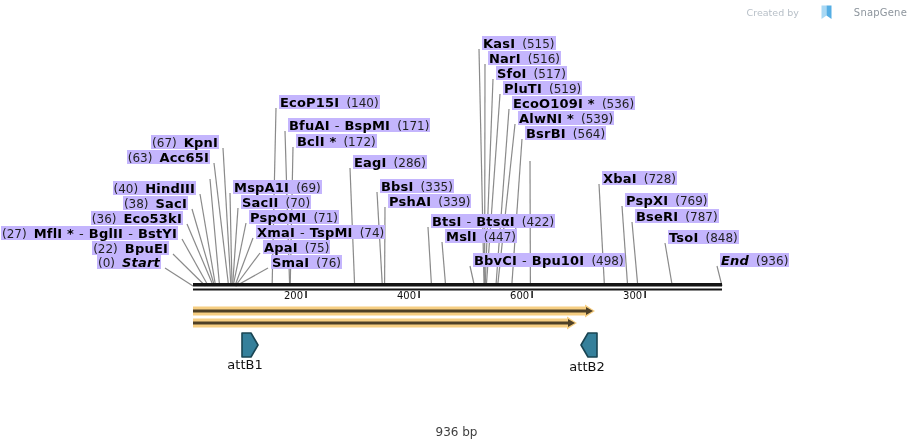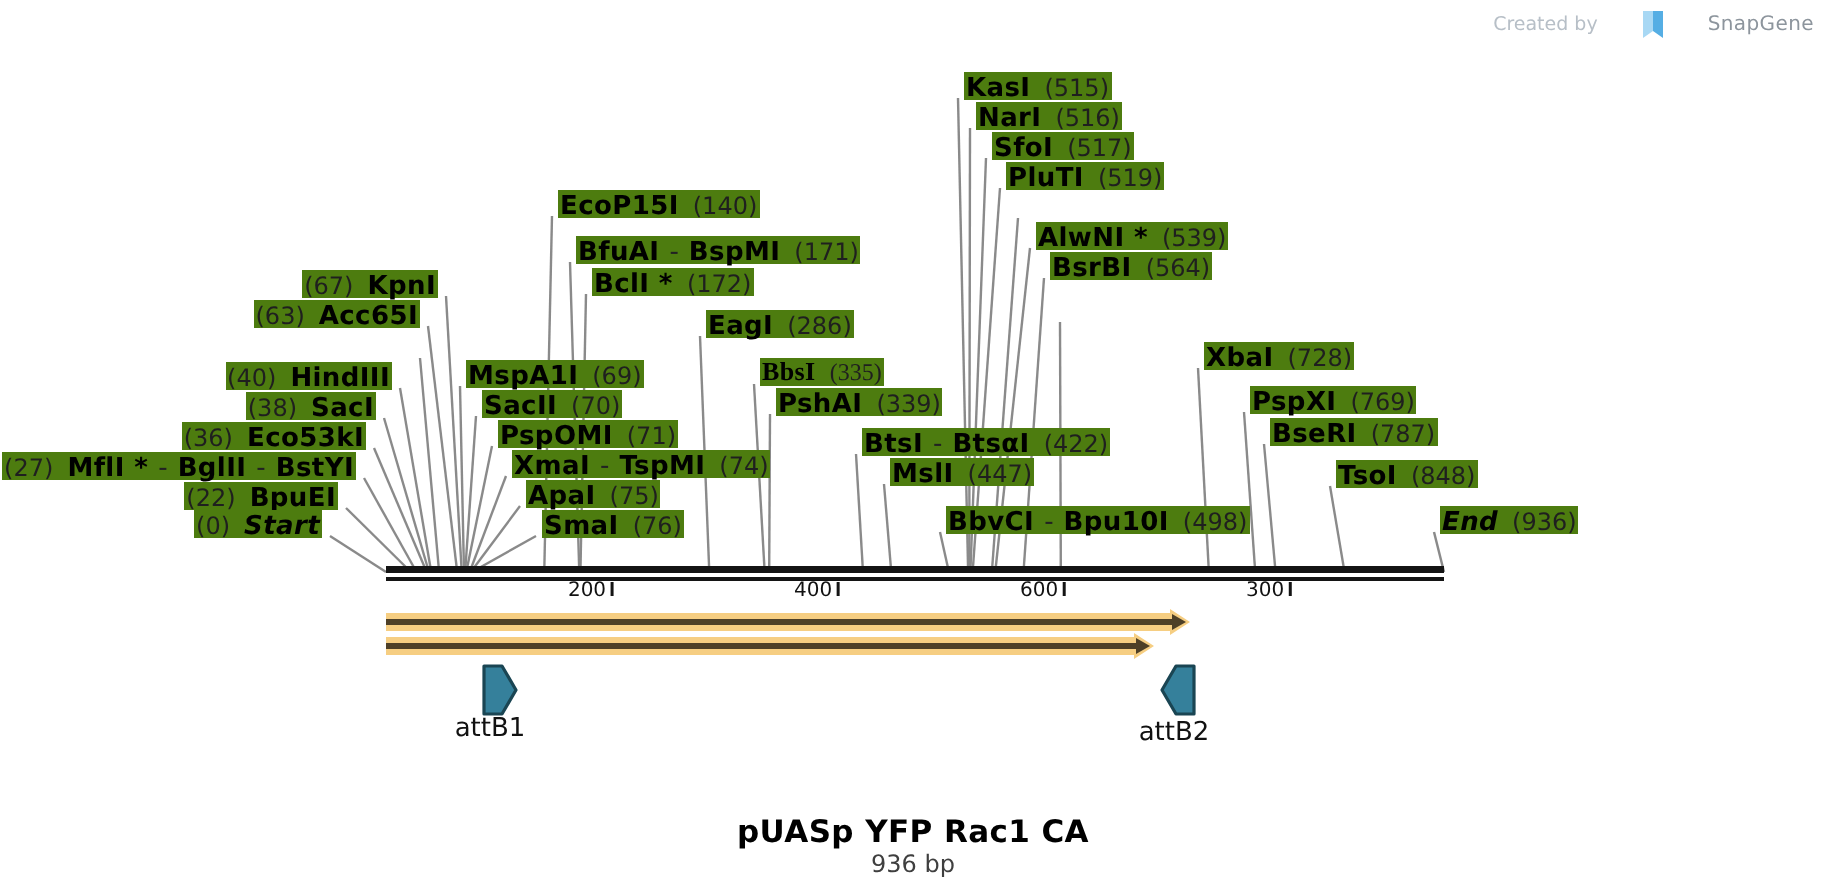--- a/index.html
+++ b/index.html
@@ -4,21 +4,21 @@
 <style>
   html,body{margin:0;padding:0;background:#fff;}
   .canvas{
     position:relative;width:913px;height:447px;background:#fff;overflow:hidden;
     font-family:"DejaVu Sans","Liberation Sans",sans-serif;
   }
   #map-svg{position:absolute;left:0;top:0;pointer-events:none;}
   .layer{position:absolute;left:0;top:0;width:100%;height:100%;}
   .site-label{
     position:absolute;white-space:nowrap;height:14px;line-height:14px;
-    background:#4d7c0f;padding:0 1px;color:#111;
+    background:#c4b5fd;padding:0 1px;color:#111;
   }
   .site-label .nm{font-weight:bold;font-size:13px;color:#000;letter-spacing:.2px;}
   .site-label .nm.italic{font-style:italic;}
   .site-label .sep{font-weight:normal;font-size:13px;color:#222;margin:0 5px;}
   .site-label .num{font-size:12px;color:#1f1f1f;}
   .site-label .num.first{margin-right:7px;}
   .site-label .num.last{margin-left:7px;}
   .tick-label{position:absolute;font-size:10px;color:#111;white-space:nowrap;line-height:13px;}
   .attb-label{position:absolute;font-size:13px;color:#111;transform:translateX(-50%);line-height:14px;}
   .map-title{position:absolute;left:0;right:0;top:407px;text-align:center;
@@ -104,43 +104,43 @@
       <div class="site-label" style="top: 180px; left: 233px;"><span class="nm">MspA1I</span><span class="num last">(69)</span></div>
       <div class="site-label" style="top: 195px; left: 241px;"><span class="nm">SacII</span><span class="num last">(70)</span></div>
       <div class="site-label" style="top: 210px; left: 249px;"><span class="nm">PspOMI</span><span class="num last">(71)</span></div>
       <div class="site-label" style="top: 225px; left: 256px;"><span class="nm">XmaI</span><span class="sep">-</span><span class="nm">TspMI</span><span class="num last">(74)</span></div>
       <div class="site-label" style="top: 240px; left: 263px;"><span class="nm">ApaI</span><span class="num last">(75)</span></div>
       <div class="site-label" style="top: 255px; left: 271px;"><span class="nm">SmaI</span><span class="num last">(76)</span></div>
       <div class="site-label" style="top: 95px; left: 279px;"><span class="nm">EcoP15I</span><span class="num last">(140)</span></div>
       <div class="site-label" style="top: 118px; left: 288px;"><span class="nm">BfuAI</span><span class="sep">-</span><span class="nm">BspMI</span><span class="num last">(171)</span></div>
       <div class="site-label" style="top: 134px; left: 296px;"><span class="nm">BclI *</span><span class="num last">(172)</span></div>
       <div class="site-label" style="top: 155px; left: 353px;"><span class="nm">EagI</span><span class="num last">(286)</span></div>
-      <div class="site-label" style="top: 179px; left: 380px; font-family: Liberation Serif, serif;"><span class="nm">BbsI</span><span class="num last">(335)</span></div>
+      <div class="site-label" style="top: 179px; left: 380px;"><span class="nm">BbsI</span><span class="num last">(335)</span></div>
       <div class="site-label" style="top: 194px; left: 388px;"><span class="nm">PshAI</span><span class="num last">(339)</span></div>
       <div class="site-label" style="top: 214px; left: 431px;"><span class="nm">BtsI</span><span class="sep">-</span><span class="nm">BtsαI</span><span class="num last">(422)</span></div>
       <div class="site-label" style="top: 229px; left: 445px;"><span class="nm">MslI</span><span class="num last">(447)</span></div>
       <div class="site-label" style="top: 253px; left: 473px;"><span class="nm">BbvCI</span><span class="sep">-</span><span class="nm">Bpu10I</span><span class="num last">(498)</span></div>
       <div class="site-label" style="top: 36px; left: 482px;"><span class="nm">KasI</span><span class="num last">(515)</span></div>
       <div class="site-label" style="top: 51px; left: 488px;"><span class="nm">NarI</span><span class="num last">(516)</span></div>
       <div class="site-label" style="top: 66px; left: 496px;"><span class="nm">SfoI</span><span class="num last">(517)</span></div>
       <div class="site-label" style="top: 81px; left: 503px;"><span class="nm">PluTI</span><span class="num last">(519)</span></div>
+      <div class="site-label" style="top: 96px; left: 512px;"><span class="nm">EcoO109I *</span><span class="num last">(536)</span></div>
       <div class="site-label" style="top: 111px; left: 518px;"><span class="nm">AlwNI *</span><span class="num last">(539)</span></div>
       <div class="site-label" style="top: 126px; left: 525px;"><span class="nm">BsrBI</span><span class="num last">(564)</span></div>
       <div class="site-label" style="top: 171px; left: 602px;"><span class="nm">XbaI</span><span class="num last">(728)</span></div>
       <div class="site-label" style="top: 193px; left: 625px;"><span class="nm">PspXI</span><span class="num last">(769)</span></div>
       <div class="site-label" style="top: 209px; left: 635px;"><span class="nm">BseRI</span><span class="num last">(787)</span></div>
       <div class="site-label" style="top: 230px; left: 668px;"><span class="nm">TsoI</span><span class="num last">(848)</span></div>
       <div class="site-label" style="top: 253px; left: 720px;"><span class="nm italic">End</span><span class="num last">(936)</span></div>
     </div>
 
   <div class="watermark">
     <span class="wm-created">Created by</span>
     <svg width="11" height="15" viewBox="0 0 11 15">
       <polygon points="0.5,0.5 5.5,0.5 5.5,10.5 0.5,14 " fill="#A8D8F4"></polygon>
       <polygon points="5.5,0.5 10.5,0.5 10.5,14 5.5,10.5 " fill="#55AEE4"></polygon>
     </svg>
     <span class="wm-brand">SnapGene</span>
   </div>
 
-  <div class="map-title">pUASp YFP Rac1 CA</div>
   <div class="map-subtitle">936 bp</div>
 
 </div>
 
 </body></html>

